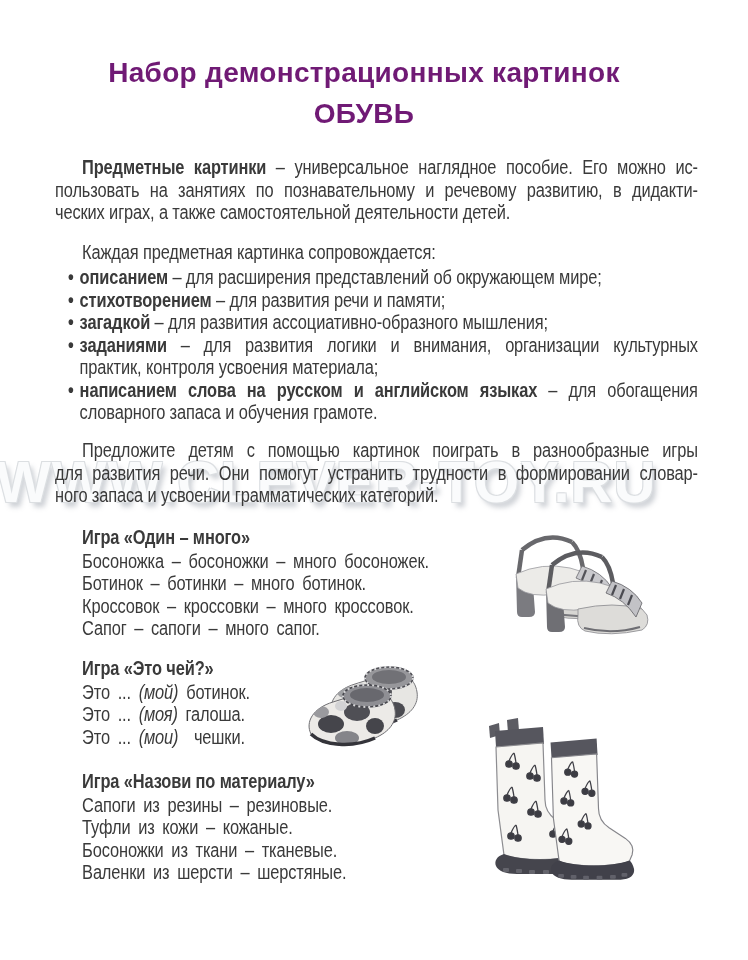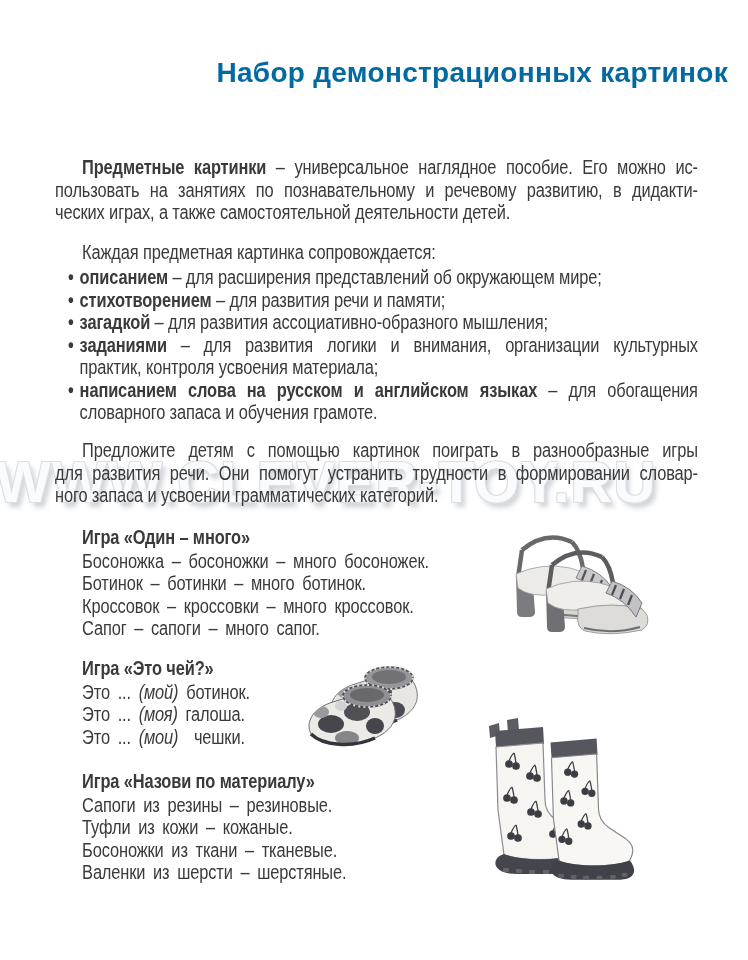--- a/index.html
+++ b/index.html
@@ -1,20 +1,20 @@
 <!DOCTYPE html>
 <html><head>
 <meta charset="utf-8">
 <style>
   html,body{margin:0;padding:0;background:#fff;}
   .page{position:relative;width:748px;height:960px;background:#ffffff;overflow:hidden;
         font-family:"Liberation Sans","DejaVu Sans",sans-serif;color:#3a3a3a;}
   
-  .title{position:absolute;top:52px;left:0;width:728px;text-align:right;
-         font-size:28px;line-height:41px;font-weight:700;color:#0369a1;letter-spacing:.3px;}
+  .title{position:absolute;top:52px;left:0;width:728px;text-align:center;
+         font-size:28px;line-height:41px;font-weight:700;color:#701a75;letter-spacing:.3px;}
   
   .watermark{position:absolute;top:448px;left:-4px;width:760px;z-index:1;
              font-size:58px;font-weight:700;letter-spacing:1px;white-space:nowrap;
              color:#fafbfc;
              text-shadow:-1px -1px 0 #dcdfe2,1px -1px 0 #dcdfe2,-1px 1px 0 #dcdfe2,1px 1px 0 #dcdfe2,4px 5px 5px rgba(125,135,148,.38);}
   
   .textlayer{position:absolute;top:0;left:55px;width:784px;z-index:2;
              transform:scaleX(0.82);transform-origin:0 0;
              font-size:20px;line-height:22.5px;letter-spacing:-.15px;}
   .sec{position:absolute;left:0;width:784px;}
@@ -36,20 +36,21 @@
 </style>
 </head>
 <body>
 
 <div class="page">
 
   <div class="watermark">WWW.CLEVER-TOY.RU</div>
 
   <div class="title">
     <div>Набор демонстрационных картинок</div>
+    <div>ОБУВЬ</div>
   </div>
 
   <div class="textlayer">
 
     <div class="sec" style="top:156px">
       <div class="jl ind">
         <span class="b">Предметные картинки</span><span> – универсальное наглядное пособие. Его можно ис-</span>
       </div>
       <div class="jl">пользовать на занятиях по познавательному и речевому развитию, в дидакти-</div>
       <div>ческих играх, а также самостоятельной деятельности детей.</div>

